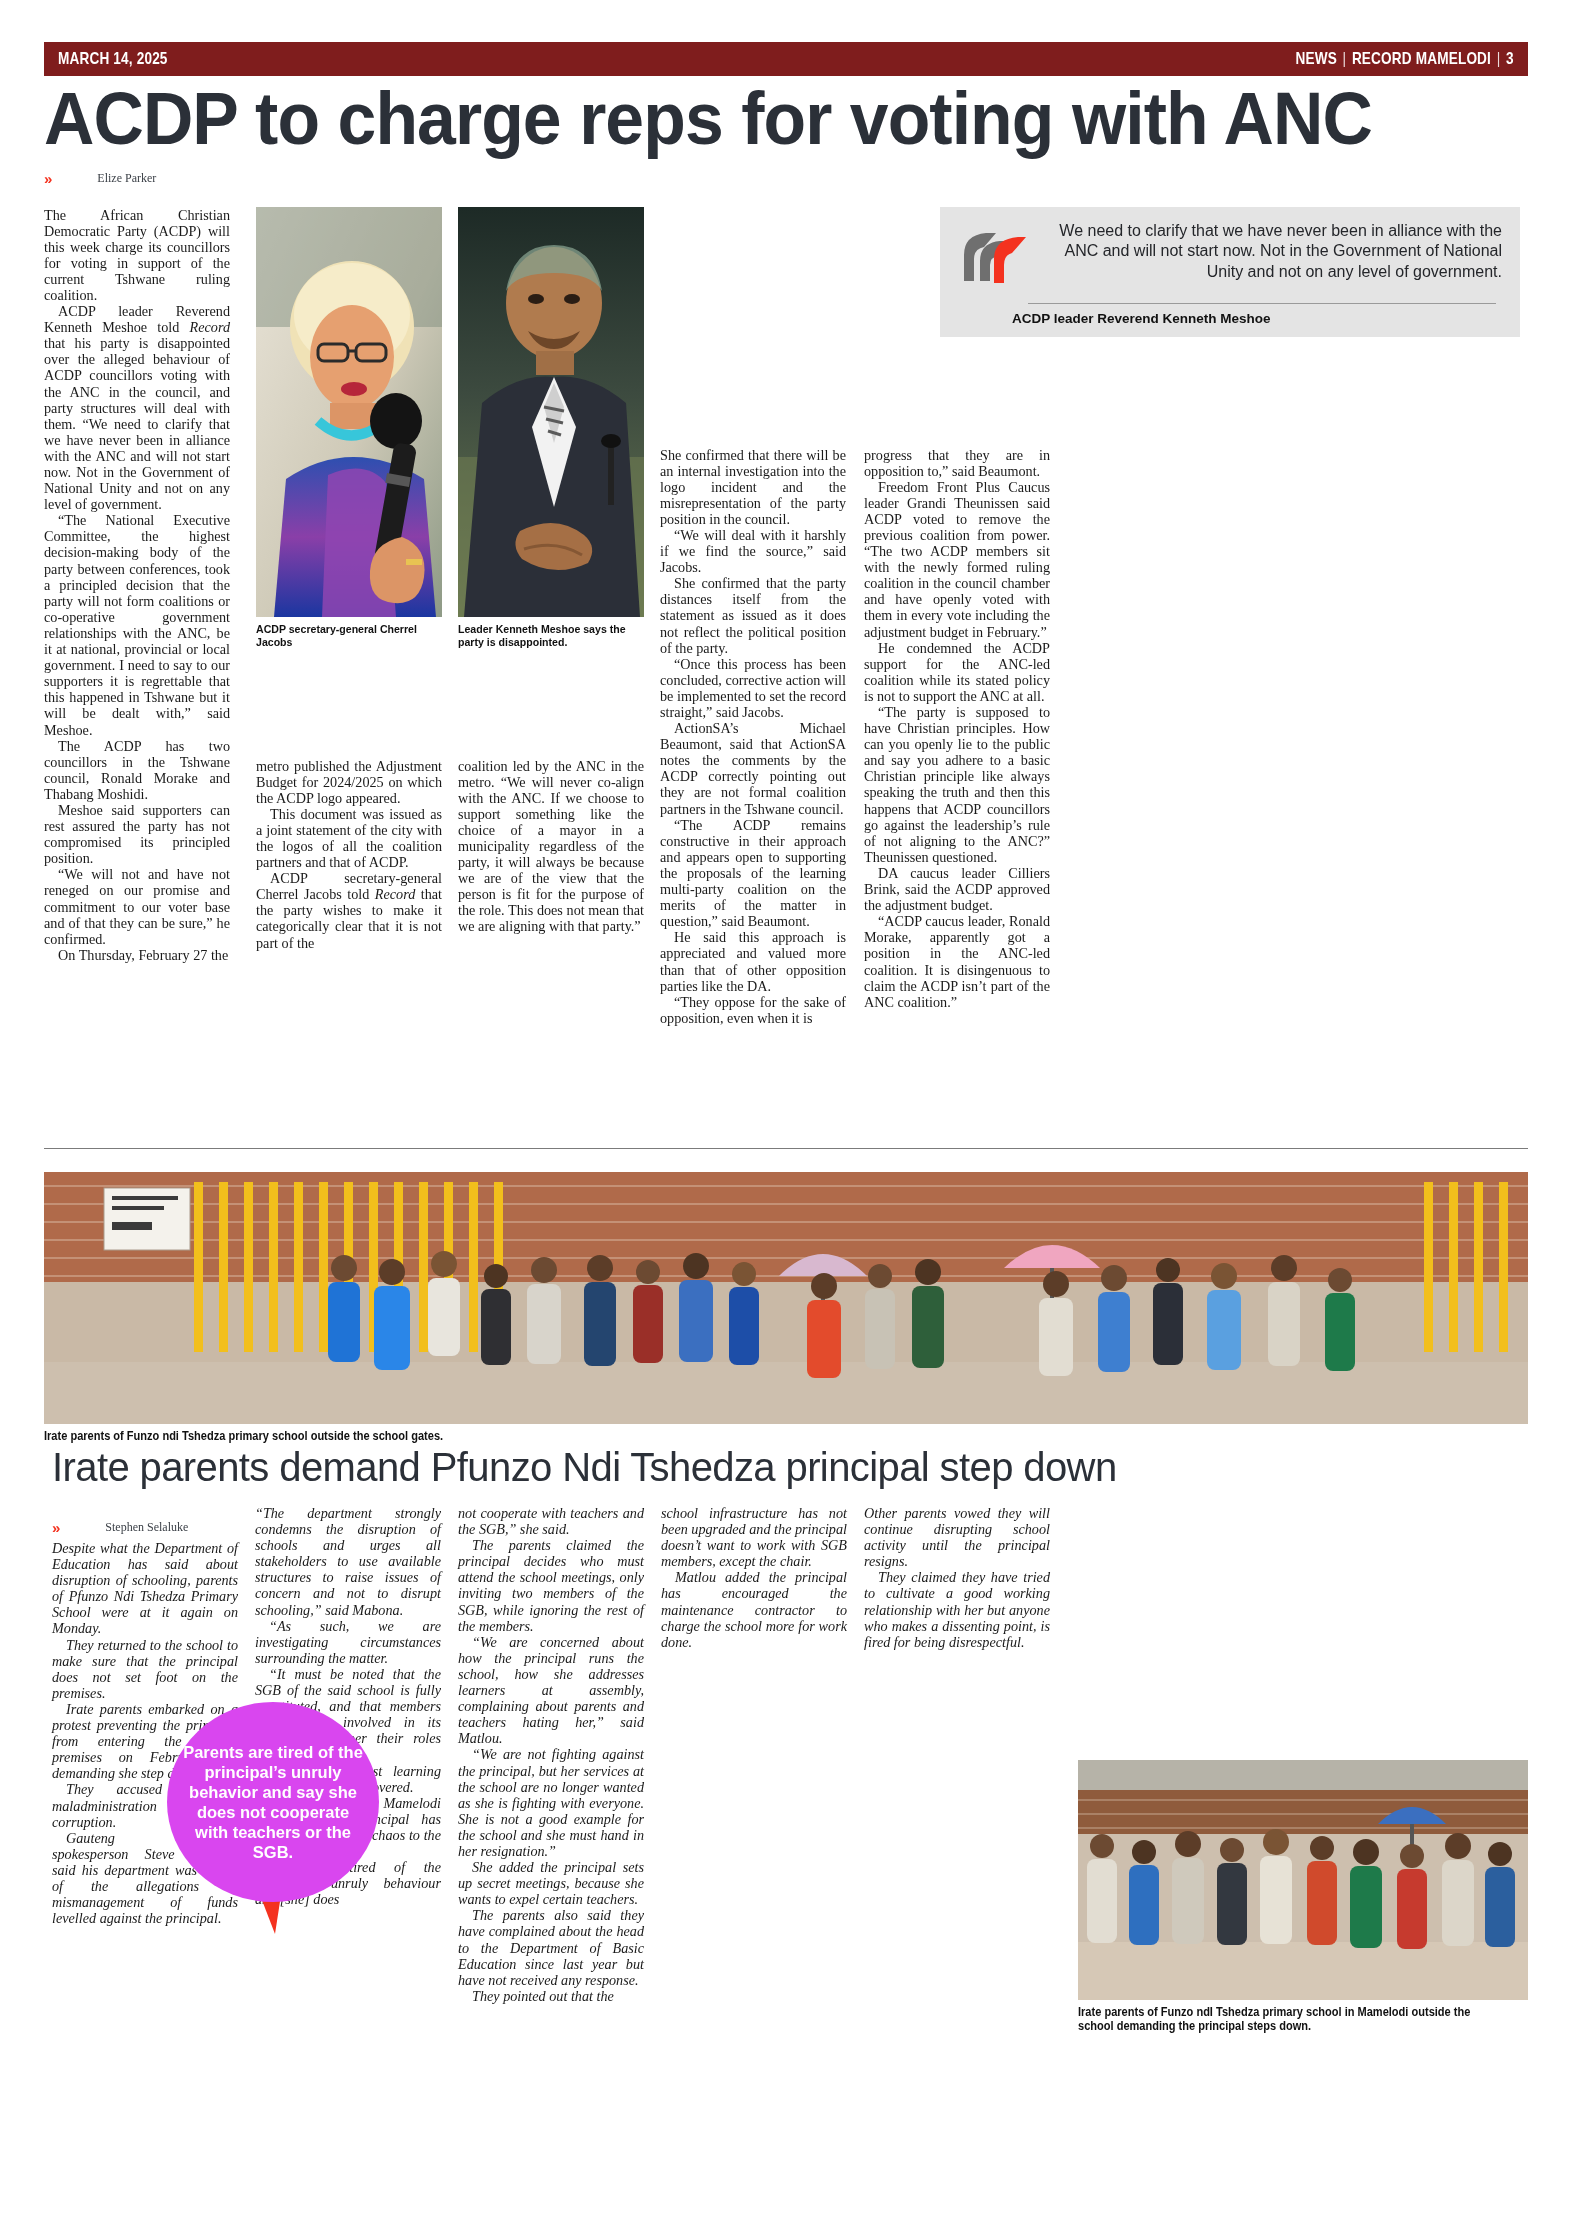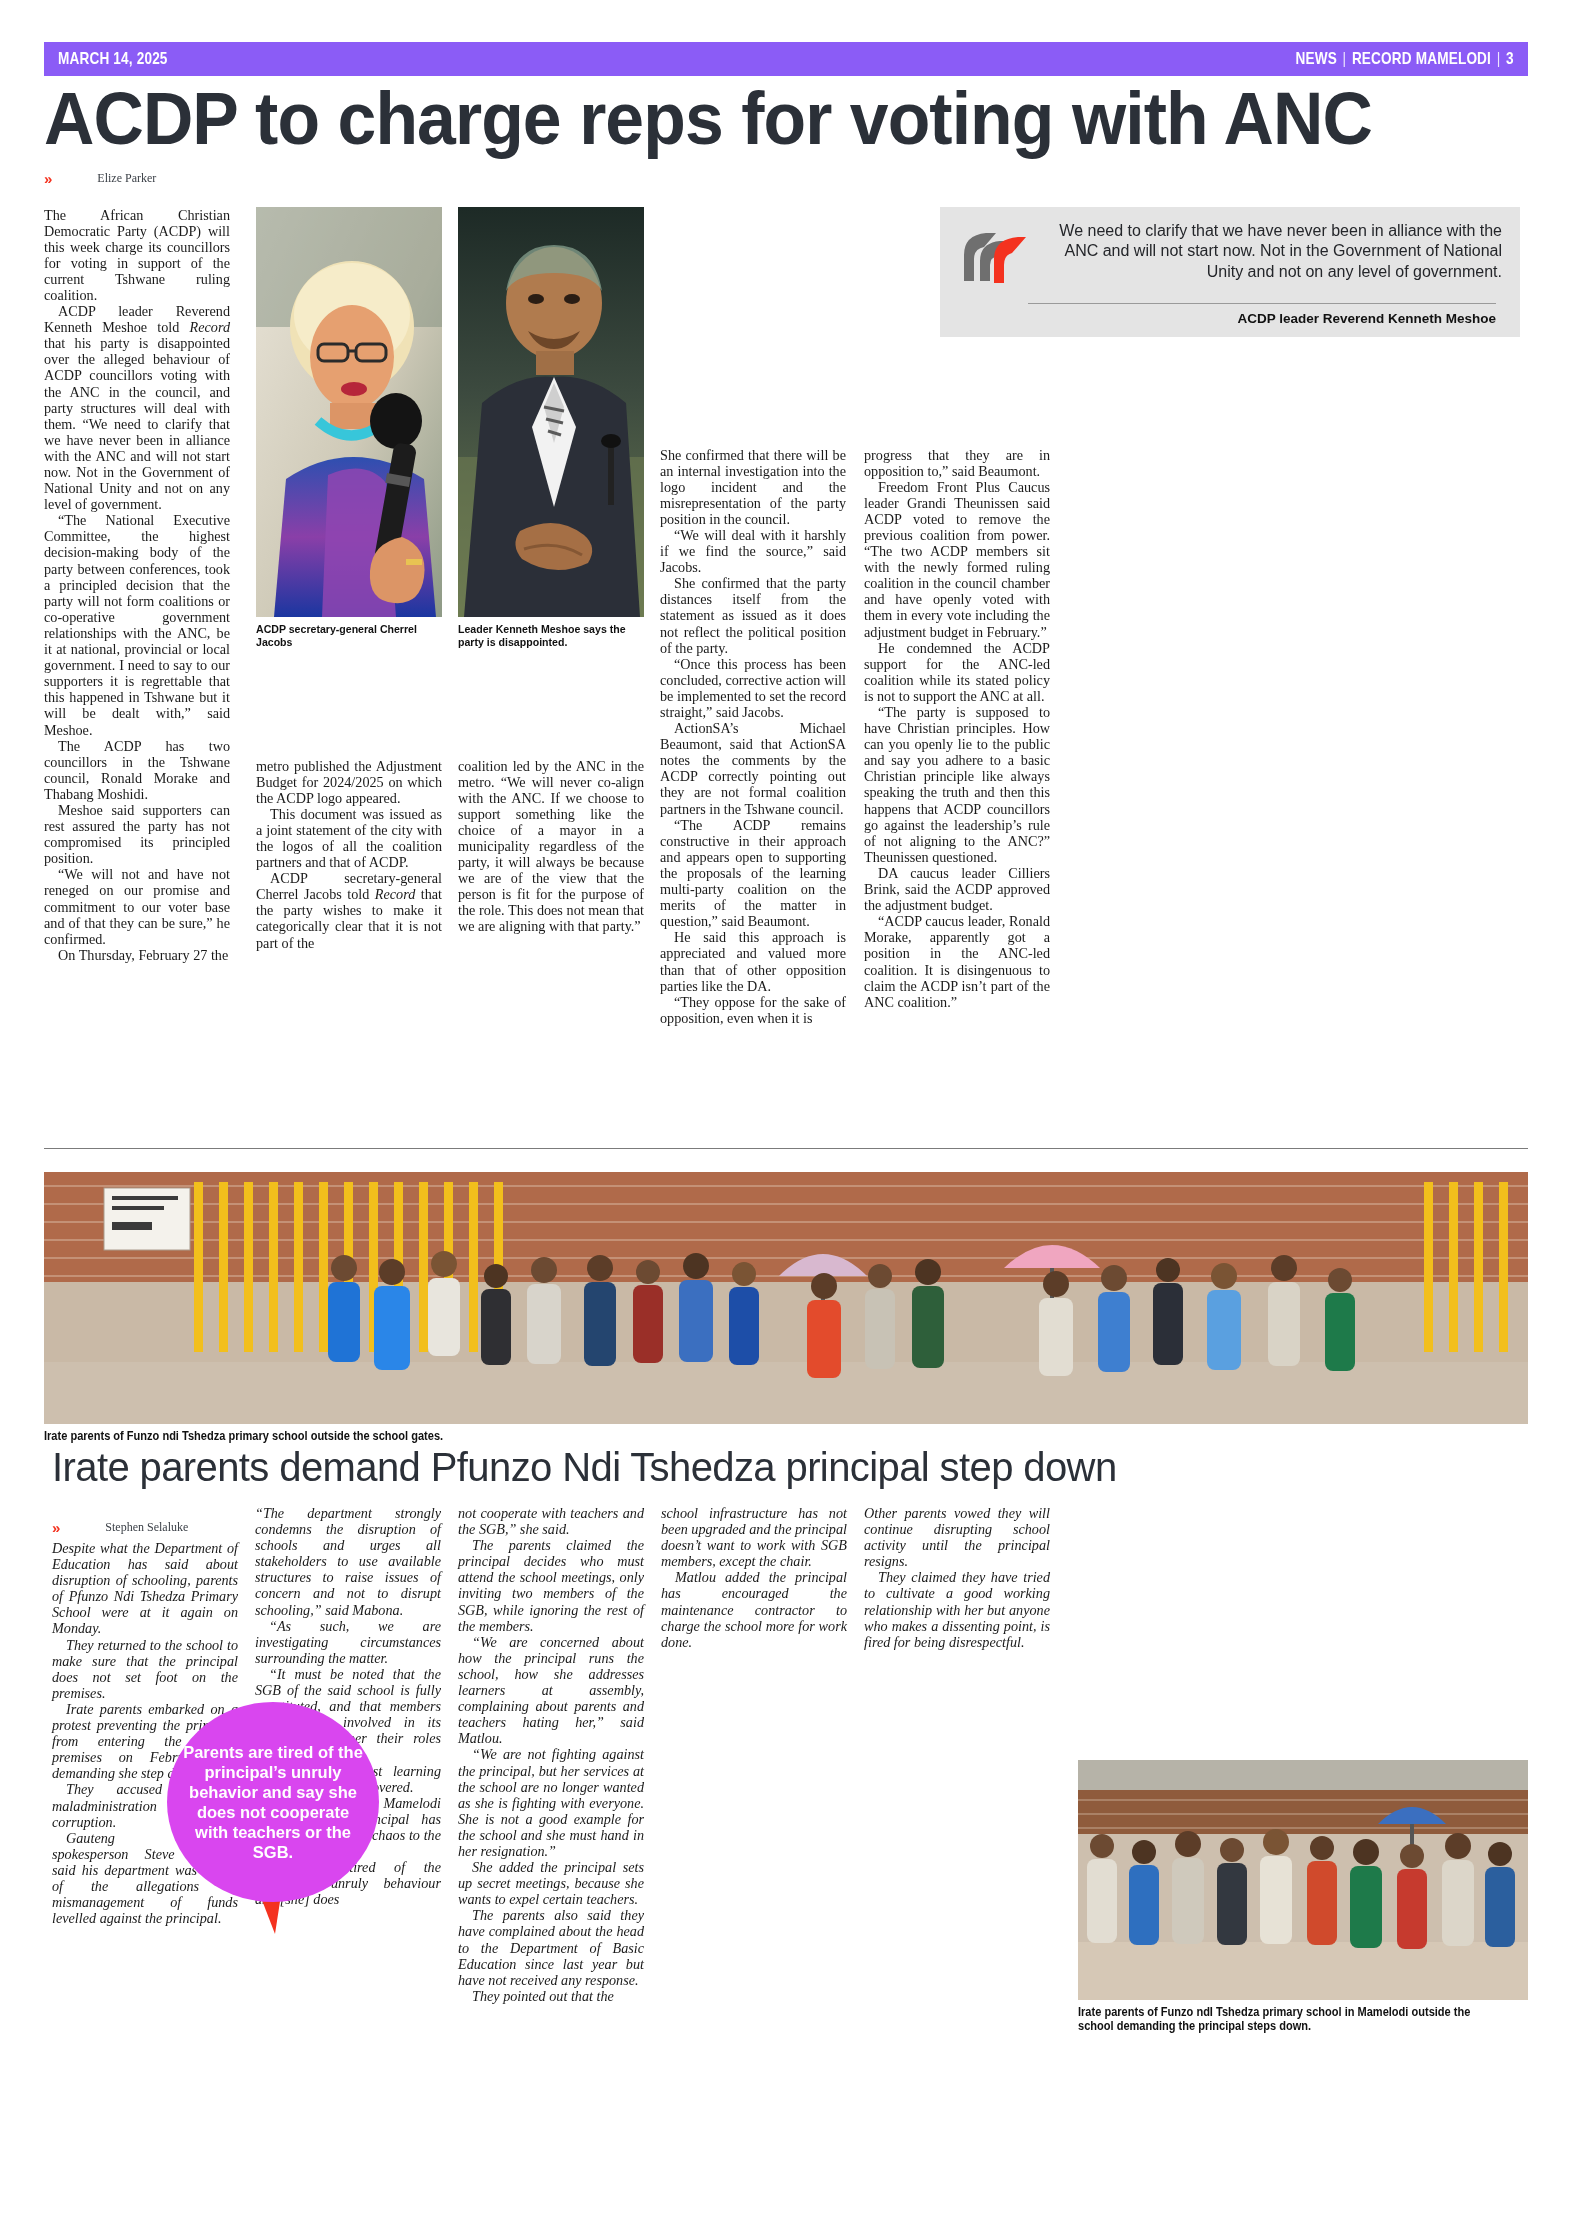--- a/index.html
+++ b/index.html
@@ -8,21 +8,21 @@
     background:#ffffff;
     font-family:"Liberation Serif",serif;
     overflow:hidden;
   }
   .page{position:relative;width:1572px;height:2224px;box-sizing:border-box;padding:0 44px;}
 
   
   .masthead{
     position:relative;
     height:34px;
-    background:#8b5cf6;
+    background:#7f1d1d;
     display:flex;align-items:center;justify-content:space-between;
     padding:0 14px;
     box-sizing:border-box;
     margin-top:42px;
   }
   .masthead .mh-left,.masthead .mh-right{
     color:#fff;
     font-family:"Liberation Sans",sans-serif;
     font-weight:bold;
     font-size:17px;
@@ -83,21 +83,21 @@
   .qmark{position:absolute;left:22px;top:24px;width:64px;height:52px;}
   .qtext{
     margin-left:76px;
     font-family:"Liberation Sans",sans-serif;
     font-size:16px;line-height:20.5px;text-align:right;color:#24262a;
   }
   .qrule{position:absolute;left:88px;right:24px;top:96px;height:1px;background:#9a9a9a;}
   .qattr{
     position:absolute;left:72px;right:24px;top:104px;
     font-family:"Liberation Sans",sans-serif;font-weight:bold;font-size:13.5px;
-    text-align:right;color:#111;
+    text-align:left;color:#111;
   }
 
   
   .rule{position:absolute;height:1px;background:#7b7b7b;}
   .bigcap{
     font-family:"Liberation Sans",sans-serif;font-weight:bold;font-size:12px;color:#111;
     transform:scaleX(.92);transform-origin:left top;
   }
 
   

